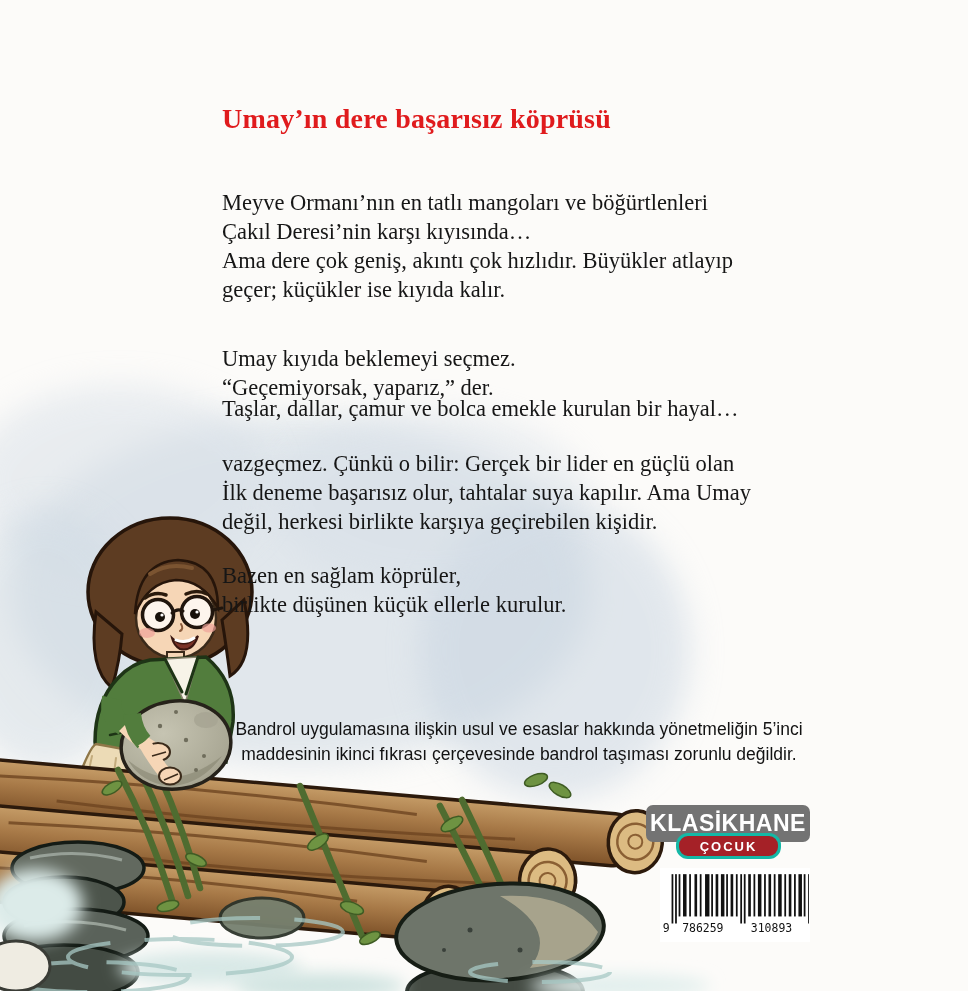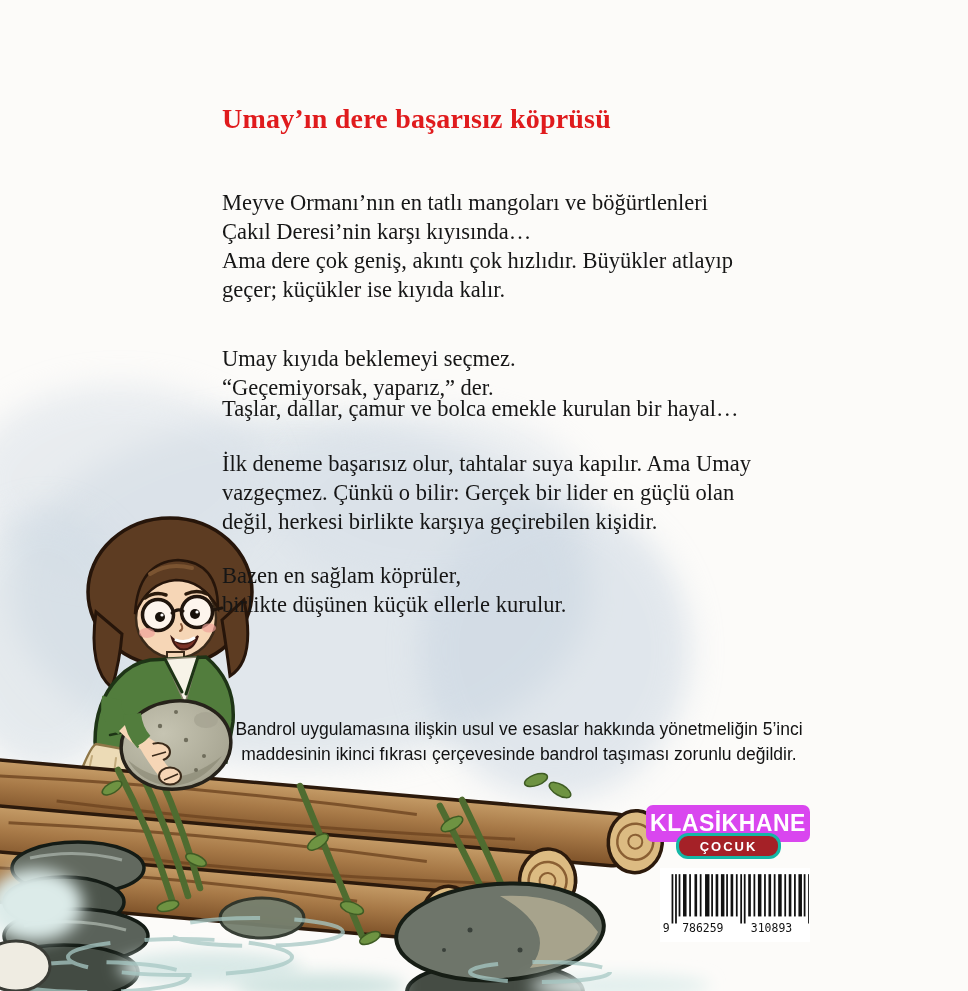--- a/index.html
+++ b/index.html
@@ -26,21 +26,21 @@
 
   .bandrol{
     position:absolute;left:154px;top:717px;width:730px;text-align:center;
     color:#121212;
   }
   .bandrol .ln{font-size:17.5px;line-height:25px;font-family:Liberation Sans, sans-serif;}
 
   .logo{position:absolute;left:646px;top:805px;width:164px;height:52px;}
   .logo-navy{
     position:absolute;left:0;top:0;width:164px;height:37px;
-    background:#d946ef;border-radius:7px;
+    background:#737373;border-radius:7px;
     display:flex;align-items:center;justify-content:center;
     color:#ffffff;font-family:"Liberation Sans", sans-serif;
     font-weight:700;font-size:23px;letter-spacing:.5px;
   }
   .logo-red{
     position:absolute;left:30px;top:28px;width:99px;height:20px;
     background:#a52127;border-radius:12px;border:3px solid #14b8a6;
     display:flex;align-items:center;justify-content:center;
     color:#ffffff;font-family:"Liberation Sans", sans-serif;
     font-weight:700;font-size:13px;letter-spacing:2px;
@@ -250,22 +250,22 @@
   <div class="story p2">
     <div class="ln">Umay kıyıda beklemeyi seçmez.</div>
     <div class="ln">“Geçemiyorsak, yaparız,” der.</div>
   </div>
 
   <div class="story p3">
     <div class="ln">Taşlar, dallar, çamur ve bolca emekle kurulan bir hayal…</div>
   </div>
 
   <div class="story p4">
+    <div class="ln">vazgeçmez. Çünkü o bilir: Gerçek bir lider en güçlü olan</div>
     <div class="ln">İlk deneme başarısız olur, tahtalar suya kapılır. Ama Umay</div>
-    <div class="ln">vazgeçmez. Çünkü o bilir: Gerçek bir lider en güçlü olan</div>
     <div class="ln">değil, herkesi birlikte karşıya geçirebilen kişidir.</div>
   </div>
 
   <div class="story p5">
     <div class="ln">Bazen en sağlam köprüler,</div>
     <div class="ln">birlikte düşünen küçük ellerle kurulur.</div>
   </div>
 
   <div class="bandrol">
     <div class="ln">Bandrol uygulamasına ilişkin usul ve esaslar hakkında yönetmeliğin 5’inci</div>

